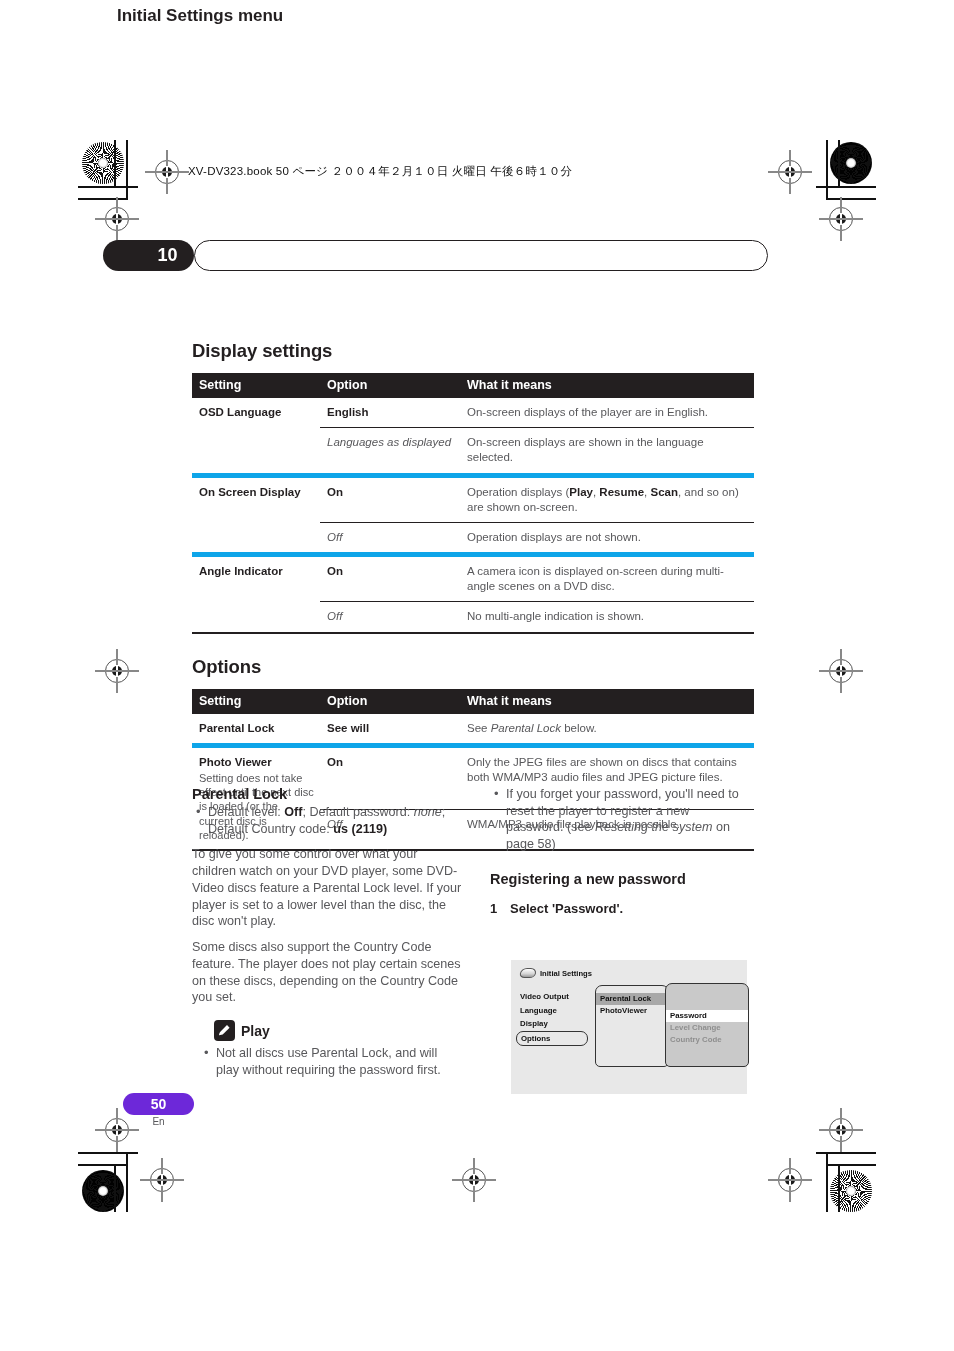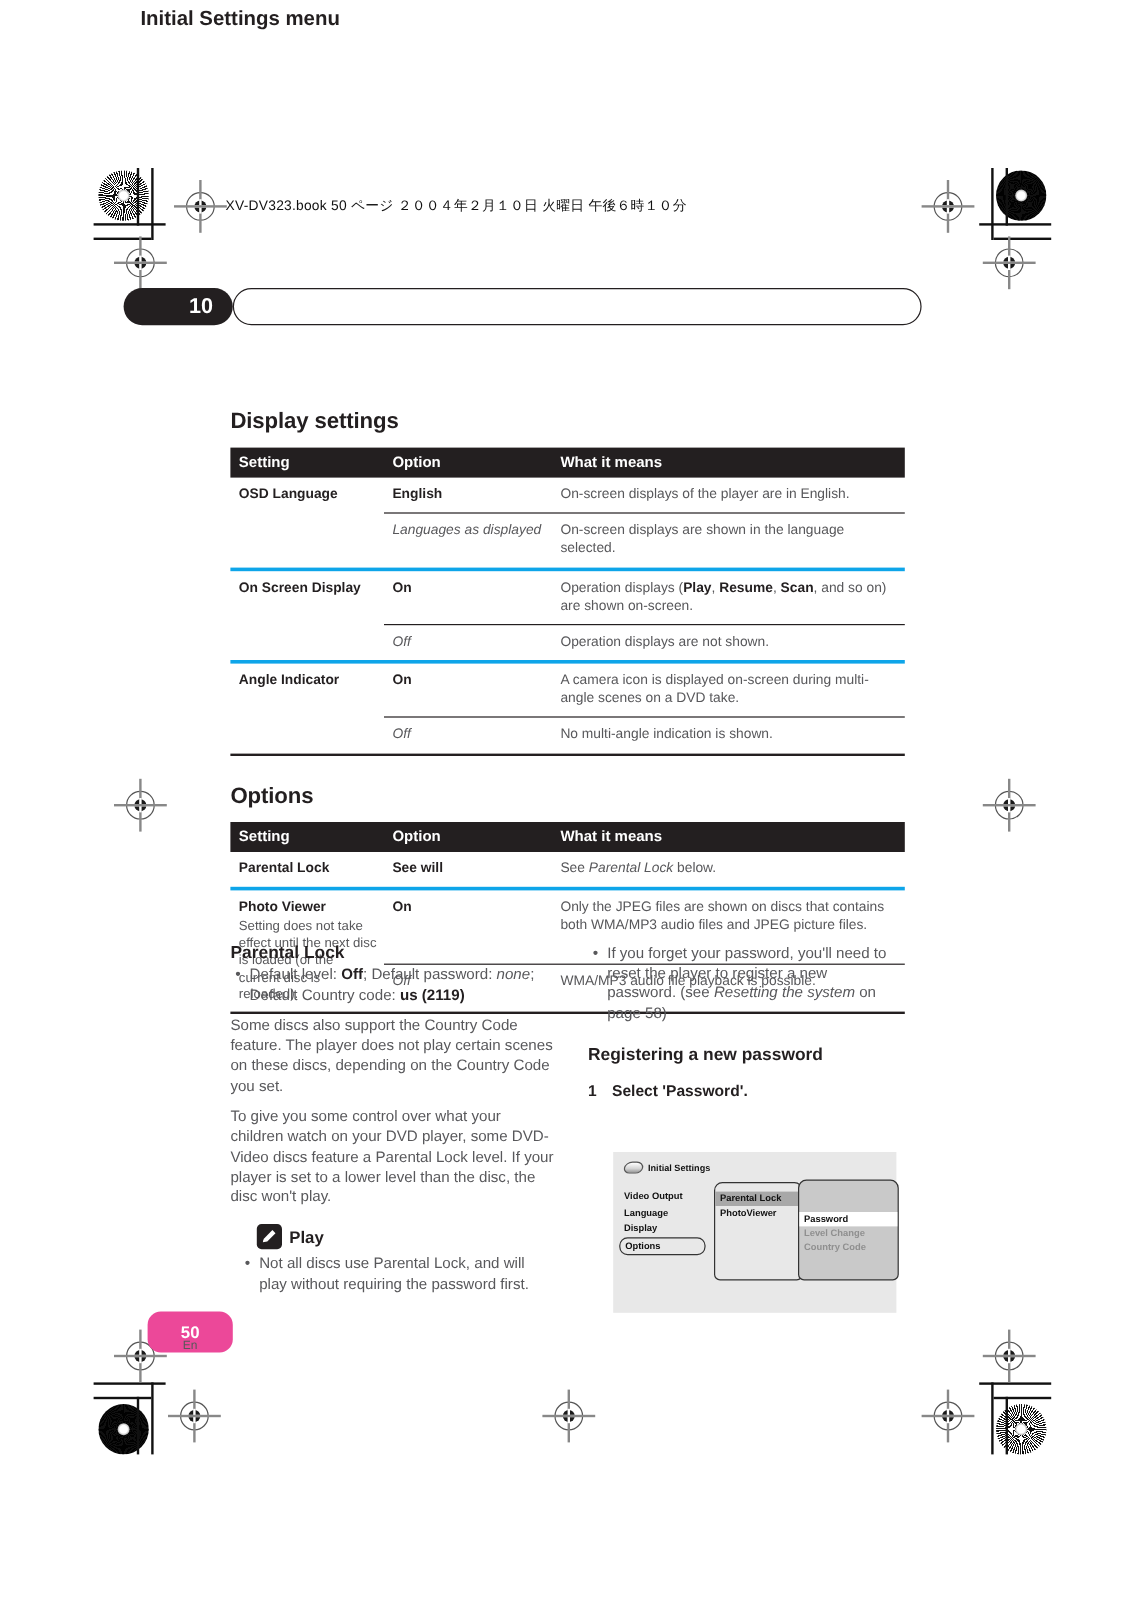--- a/index.html
+++ b/index.html
@@ -144,21 +144,21 @@
     color: #58585b;
     line-height: 1.3;
     margin-top: 1px;
   }
   td.option-cell { font-weight: bold; color: #231f20; font-size: 12.5px; }
   td.option-cell.italic { font-weight: normal; font-style: italic; color: #58585b; }
   td.means-cell { color: #58585b; }
   td.means-cell b { color: #231f20; }
   td.means-cell i { font-style: italic; }
 
-  tr.rule-top td { border-top: 3px solid #0ea5e9; }
+  tr.rule-top td { border-top: 5px solid #0ea5e9; }
   tr.rule-thin td.option-cell,
   tr.rule-thin td.means-cell { border-top: 1px solid #231f20; }
   .table-end { border-top: 2.6px solid #231f20; height: 0; width: 562px; }
 
   
   .cols {
     position: absolute;
     left: 192px; top: 786px;
     width: 562px;
   }
@@ -277,22 +277,22 @@
   .osd-item.highlight { background: #a8a8a8; color: #111; }
   .osd-item.white { background: #ffffff; color: #111; }
   .osd-item.dim { color: #8f8f8f; }
   .osd-p2-list { position: absolute; left: 0; top: 7px; width: 100%; }
   .osd-p3-list { position: absolute; left: 0; top: 9px; width: 100%; margin-top: 17px; }
 
   
   .page-badge {
     position: absolute;
     left: 123px; top: 1093px;
-    width: 71px; height: 34px;
-    background: #ec4899;
+    width: 71px; height: 22px;
+    background: #6d28d9;
     border-radius: 11px;
     color: #fff;
     font-size: 14px; font-weight: bold;
     display: flex; align-items: center; justify-content: center;
   }
   .page-lang {
     position: absolute;
     left: 123px; top: 1116px;
     width: 71px;
     text-align: center;
@@ -402,21 +402,21 @@
           <td class="option-cell">On</td>
           <td class="means-cell">Operation displays (<b>Play</b>, <b>Resume</b>, <b>Scan</b>, and so on) are shown on-screen.</td>
         </tr>
         <tr class="rule-thin">
           <td class="option-cell italic">Off</td>
           <td class="means-cell">Operation displays are not shown.</td>
         </tr>
         <tr class="rule-top">
           <td class="setting-cell" rowspan="2">Angle Indicator</td>
           <td class="option-cell">On</td>
-          <td class="means-cell">A camera icon is displayed on-screen during multi-angle scenes on a DVD take.</td>
+          <td class="means-cell">A camera icon is displayed on-screen during multi-angle scenes on a DVD disc.</td>
         </tr>
         <tr class="rule-thin">
           <td class="option-cell italic">Off</td>
           <td class="means-cell">No multi-angle indication is shown.</td>
         </tr>
       </tbody>
   </table>
   <div class="table-end"></div>
 
   <h2 class="section options" style="margin-top:22px;">Options</h2>
@@ -454,22 +454,22 @@
   <div class="table-end"></div>
 </div>
 
 <div class="cols">
 
   <div class="col-left">
     <h3 class="sub">Parental Lock</h3>
     <ul class="bullets">
       <li>Default level: <b>Off</b>; Default password: <i>none</i>; Default Country code: <b>us (2119)</b></li>
     </ul>
+    <p class="body">To give you some control over what your children watch on your DVD player, some DVD-Video discs feature a Parental Lock level. If your player is set to a lower level than the disc, the disc won't play.</p>
     <p class="body">Some discs also support the Country Code feature. The player does not play certain scenes on these discs, depending on the Country Code you set.</p>
-    <p class="body">To give you some control over what your children watch on your DVD player, some DVD-Video discs feature a Parental Lock level. If your player is set to a lower level than the disc, the disc won't play.</p>
 
     <div class="note-head">
       <span class="note-icon">
         <svg width="15" height="15" viewBox="0 0 15 15">
           <path d="M2 12.2 L3.1 9.0 L10.0 2.1 L12.6 4.7 L5.7 11.6 Z" fill="#ffffff"></path>
           <path d="M2 12.2 L3.1 9.0 L4.4 10.3 Z" fill="#ffffff"></path>
         </svg>
       </span>
       <span class="note-label">Play</span>
     </div>

